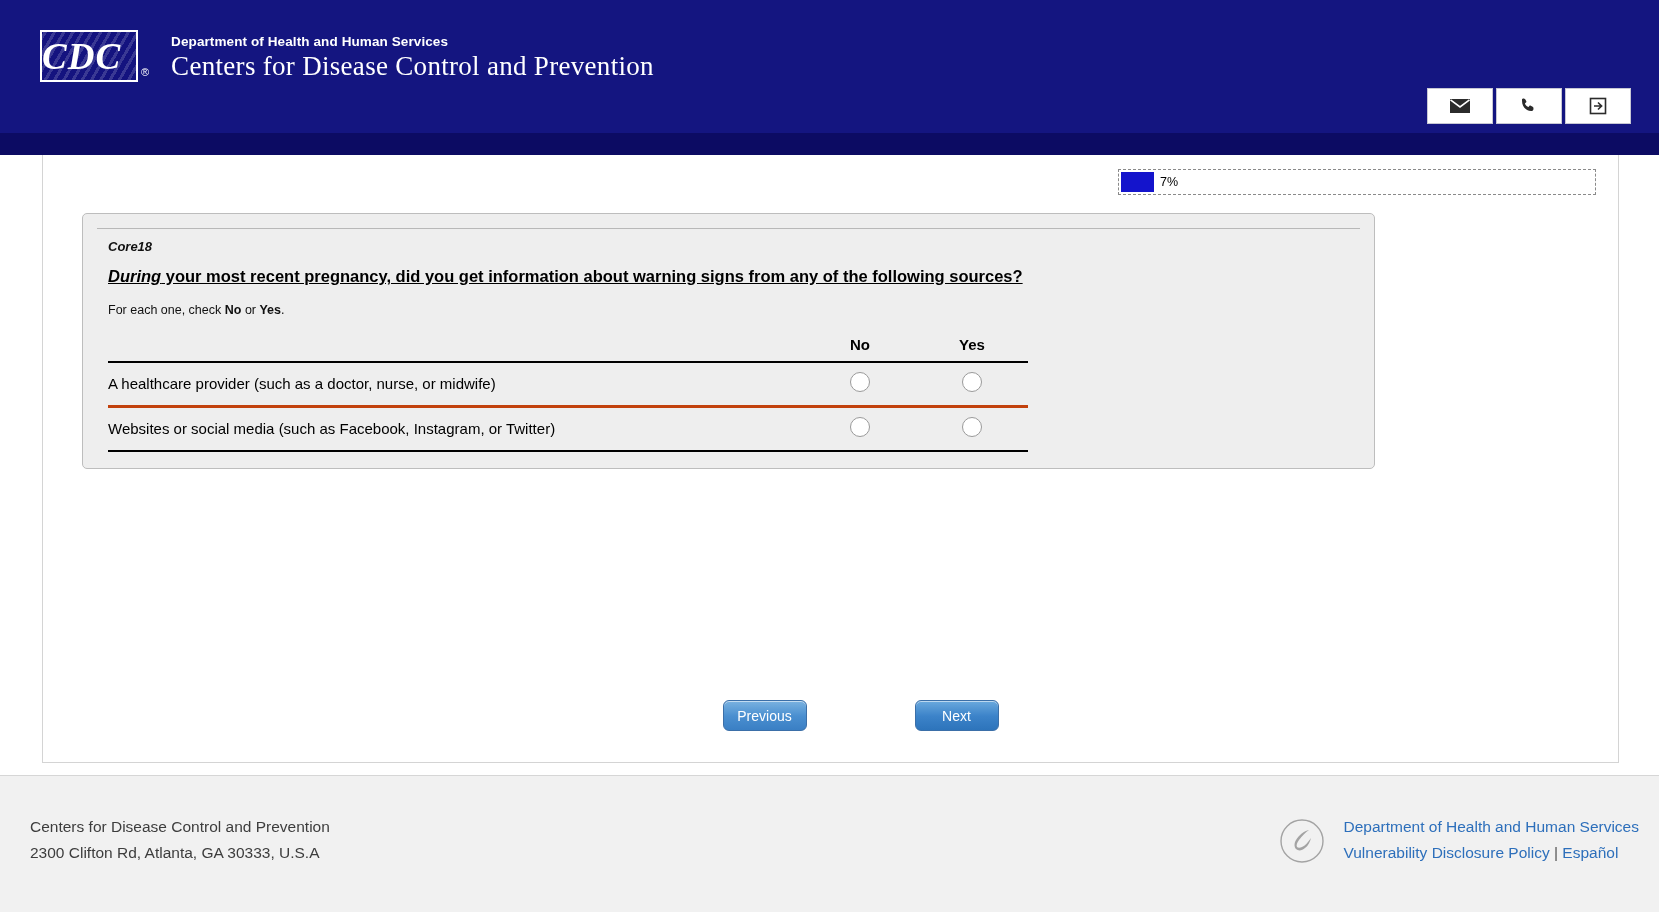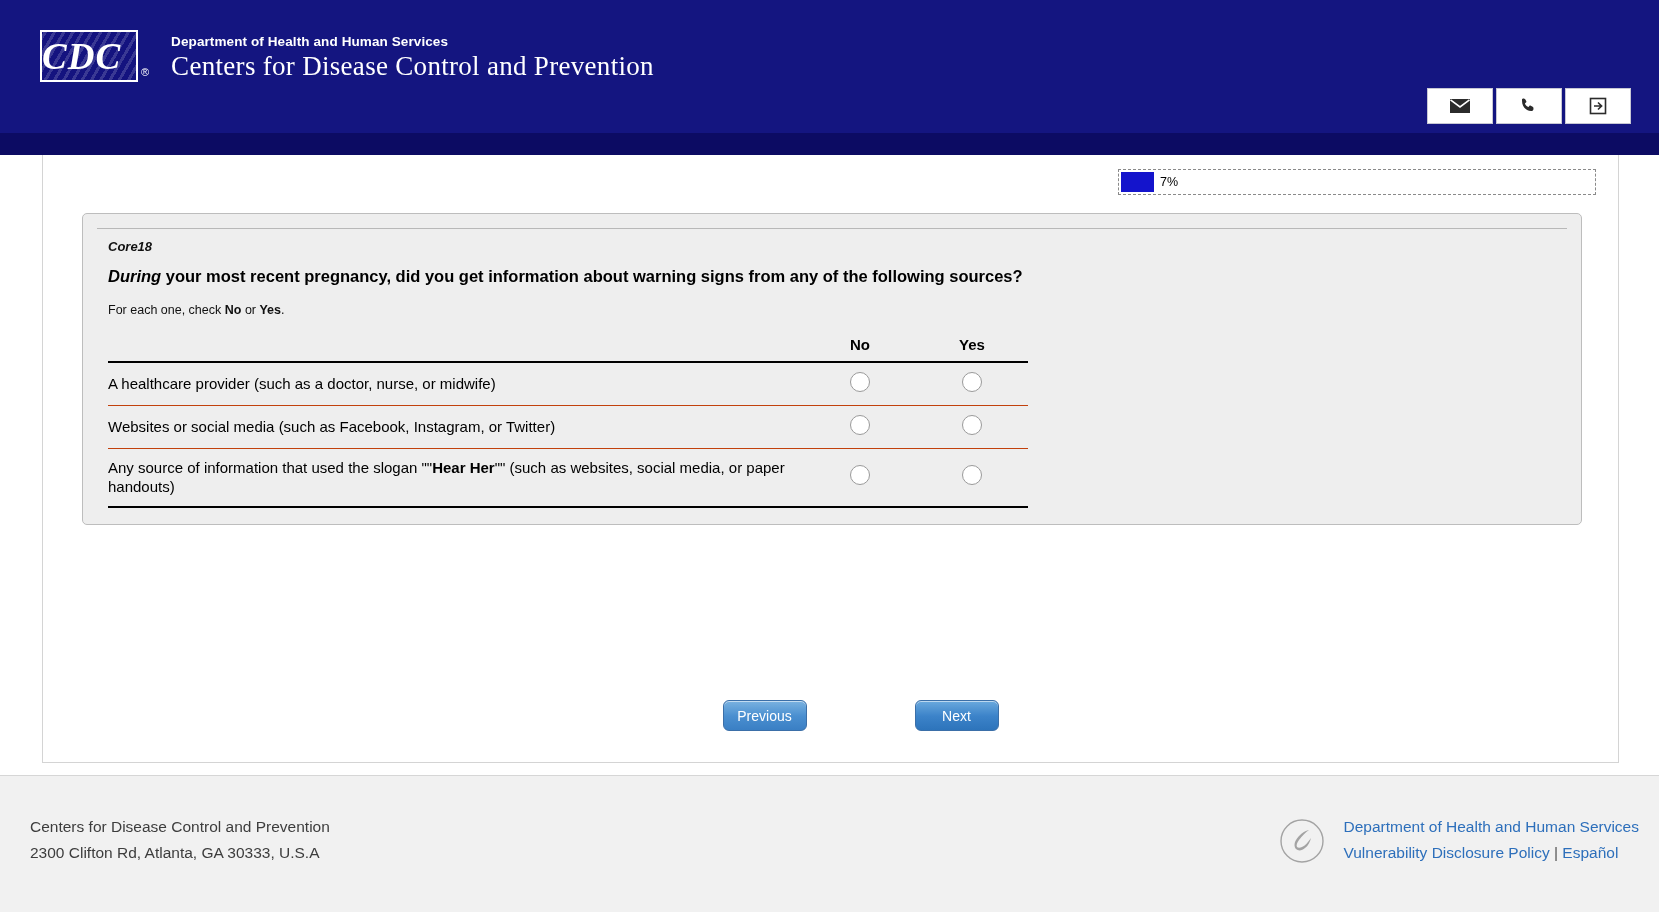--- a/index.html
+++ b/index.html
@@ -135,21 +135,21 @@
     font-size: 12.5px;
     color: #000000;
     margin-left: 6px;
   }
 
   
   .card {
     position: absolute;
     left: 39px;
     top: 58px;
-    width: 1500px;
+    width: 1293px;
     background: #eeeeee;
     border: 1px solid #bdbdbd;
     border-radius: 5px;
     padding: 14px 12px 16px 12px;
   }
   .card-toprule {
     border-top: 1px solid #b8b8b8;
     margin: 0 2px 10px 2px;
   }
   .q-id {
@@ -158,20 +158,21 @@
     font-style: italic;
     color: #111111;
     margin: 0 0 12px 13px;
   }
   .q-text {
     font-size: 16.5px;
     font-weight: bold;
     color: #000000;
     margin: 0 0 16px 13px;
     line-height: 1.25;
+    text-decoration: underline;
   }
   .q-text .lead { font-style: italic; }
   .q-sub {
     font-size: 12.5px;
     color: #111111;
     margin: 0 0 18px 13px;
   }
   .q-sub b { font-weight: bold; }
 
   
@@ -183,21 +184,21 @@
   .matrix thead th {
     font-size: 15px;
     font-weight: bold;
     color: #000000;
     text-align: center;
     padding-bottom: 8px;
     border-bottom: 2px solid #000000;
   }
   .matrix thead th.lbl { border-bottom: 2px solid #000000; }
   .matrix td {
-    border-bottom: 1px solid #c2410c;
+    border-bottom: 3px solid #c2410c;
     padding: 9px 0;
     vertical-align: middle;
   }
   .matrix tr:last-child td { border-bottom: 2px solid #000000; }
   .matrix td.lbl {
     font-size: 15px;
     color: #000000;
     line-height: 1.3;
     padding-right: 10px;
   }
@@ -365,27 +366,20 @@
             <td class="opt"><span class="radio"></span></td>
             <td class="opt"><span class="radio"></span></td>
           </tr>
           <tr>
             <td class="lbl">
               <span>Websites or social media (such as Facebook, Instagram, or Twitter)</span><b></b><span></span>
             </td>
             <td class="opt"><span class="radio"></span></td>
             <td class="opt"><span class="radio"></span></td>
           </tr>
-          <tr>
-            <td class="lbl">
-              <span>Any source of information that used the slogan ""</span><b>Hear Her</b><span>"" (such as websites, social media, or paper handouts)</span>
-            </td>
-            <td class="opt"><span class="radio"></span></td>
-            <td class="opt"><span class="radio"></span></td>
-          </tr>
         </tbody>
       </table>
     </div>
 
     <div class="nav-row">
       <div class="navbtn prev">Previous</div>
       <div class="navbtn next">Next</div>
     </div>
 
   </div>

